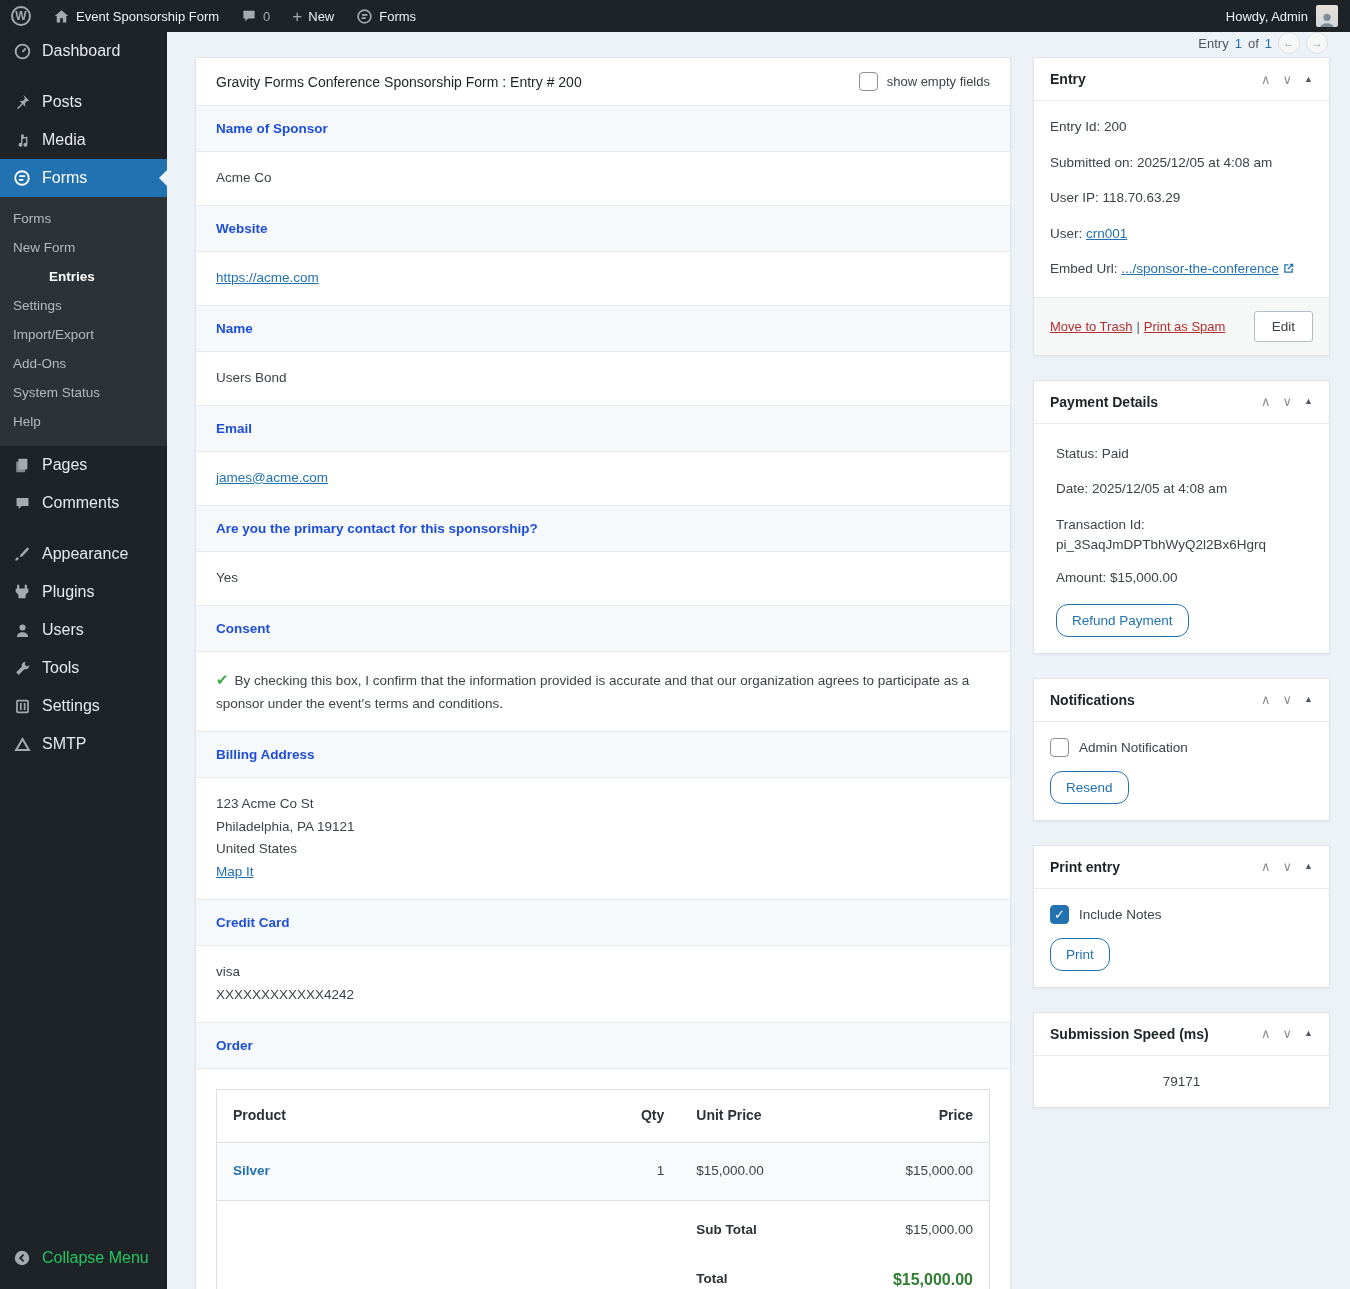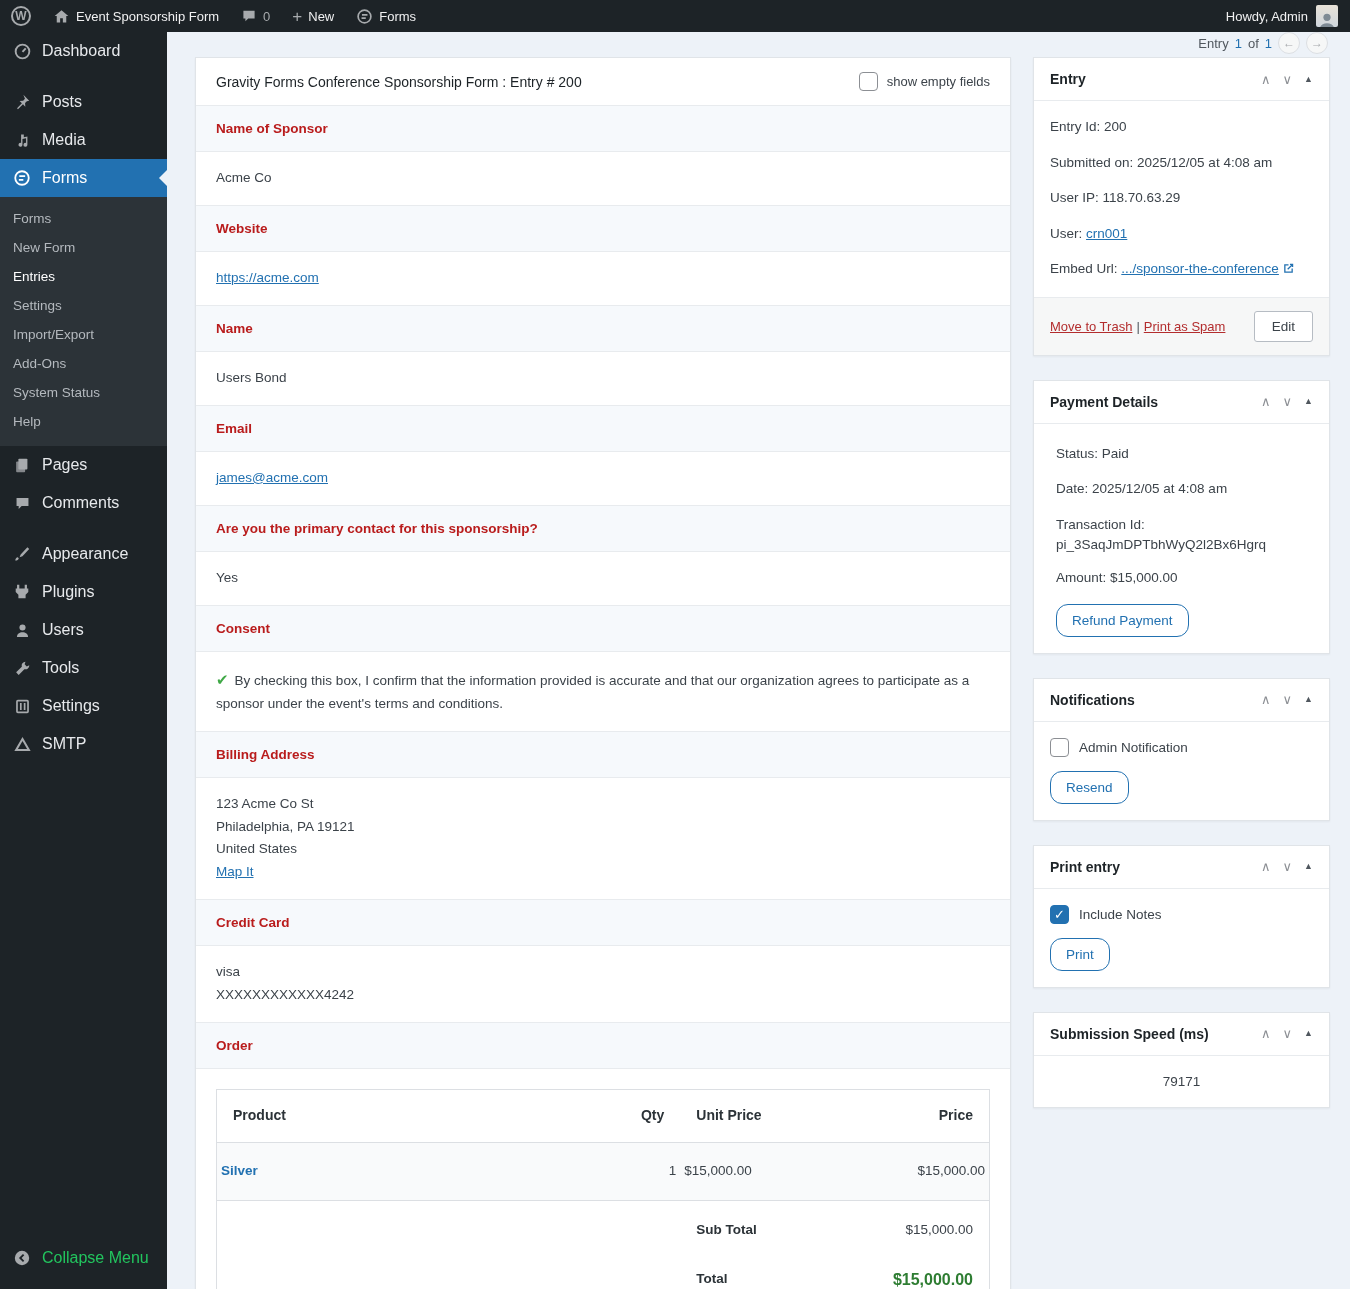--- a/index.html
+++ b/index.html
@@ -44,21 +44,21 @@
   .menu-item .mi-icon { width:20px; height:20px; color:#a7aaad; display:flex; align-items:center; justify-content:center; flex:none; }
   .menu-item.active { background:#2271b1; color:#fff; }
   .menu-item.active .mi-icon { color:#fff; }
   .menu-item.active::after {
     content:""; position:absolute; right:0; top:50%; transform:translateY(-50%);
     border:8px solid transparent; border-right-color:#edf2f8; border-left-width:0;
   }
   .menu-gap { height:13px; }
   .submenu { background:#2c3338; padding:7px 0 10px; }
   .submenu-item { padding:7px 12px 7px 13px; color:#b4b9be; font-size:13.5px; cursor:pointer; }
-  .submenu-item.current { color:#fff; font-weight:400; }
+  .submenu-item.current { color:#fff; font-weight:700;margin-left:36px; }
   .collapse-item { position:absolute; bottom:12px; left:0; right:0; color:#22c55e; }
   .collapse-item .mi-icon { color:#a7aaad; }
 
   
   .content { position:absolute; top:32px; left:167px; right:0; bottom:0; overflow:hidden; }
   .entry-nav {
     display:flex; align-items:center; justify-content:flex-end; gap:6px;
     padding:3px 22px 3px; color:#50575e; font-size:13px; margin-top:-3px;
   }
   .entry-nav .num { color:#2271b1; }
@@ -75,38 +75,38 @@
     display:flex; justify-content:space-between; align-items:center;
     padding:14px 20px; border-bottom:1px solid #e8ebee; font-size:14px; color:#1d2327; font-weight:500;
   }
   .sef { display:flex; gap:9px; align-items:center; color:#3c434a; font-size:13px; font-weight:400; cursor:pointer; }
   .checkbox {
     width:19px; height:19px; border:1px solid #8c8f94; border-radius:4px; background:#fff; flex:none;
     display:flex; align-items:center; justify-content:center; cursor:pointer;
   }
   .checkbox.checked { background:#2271b1; border-color:#2271b1; color:#fff; font-size:13px; }
   .frow-label {
-    background:#f6f9fc; padding:15px 20px; font-weight:700; color:#b91c1c;
+    background:#f6f9fc; padding:15px 20px; font-weight:700; color:#1d4ed8;
     font-size:13.5px; border-bottom:1px solid #e8ebee;
   }
   .frow-value {
     background:#fff; padding:15px 20px; border-bottom:1px solid #e8ebee;
     font-size:13.5px; color:#3c434a; line-height:1.7;
   }
   .consent-check { color:#3fa846; font-size:15px; margin-right:6px; }
 
   
   .order-cell { padding:20px; border-bottom:none; }
   table.order { width:100%; border-collapse:collapse; border:1px solid #dcdfe3; font-size:13.5px; }
   table.order th {
     text-align:left; padding:14px 16px; font-weight:700; color:#2c3338;
     border-bottom:1px solid #dcdfe3; background:#fff; font-size:14px;
   }
   table.order th.r, table.order td.r { text-align:right; }
-  table.order tbody td { padding:17px 4px; background:#f9fafb; border-bottom:1px solid #dcdfe3; }
+  table.order tbody td { padding:17px 16px; background:#f9fafb; border-bottom:1px solid #dcdfe3; }
   .product-link { font-weight:700; text-decoration:none; }
   table.order tfoot td { padding:12px 16px; background:#fff; }
   table.order tfoot tr:first-child td { padding-top:18px; }
   table.order tfoot tr:last-child td { padding-bottom:18px; }
   .ft-lbl { font-weight:700; color:#2c3338; }
   .grand-total { font-size:16px; font-weight:700; color:#2e7d32; }
 
   
   .side-col { width:297px; flex:none; display:flex; flex-direction:column; gap:24px; }
   .panel { background:#fff; border:1px solid #e0e4e8; box-shadow:0 1px 2px rgba(0,0,0,.05); }

